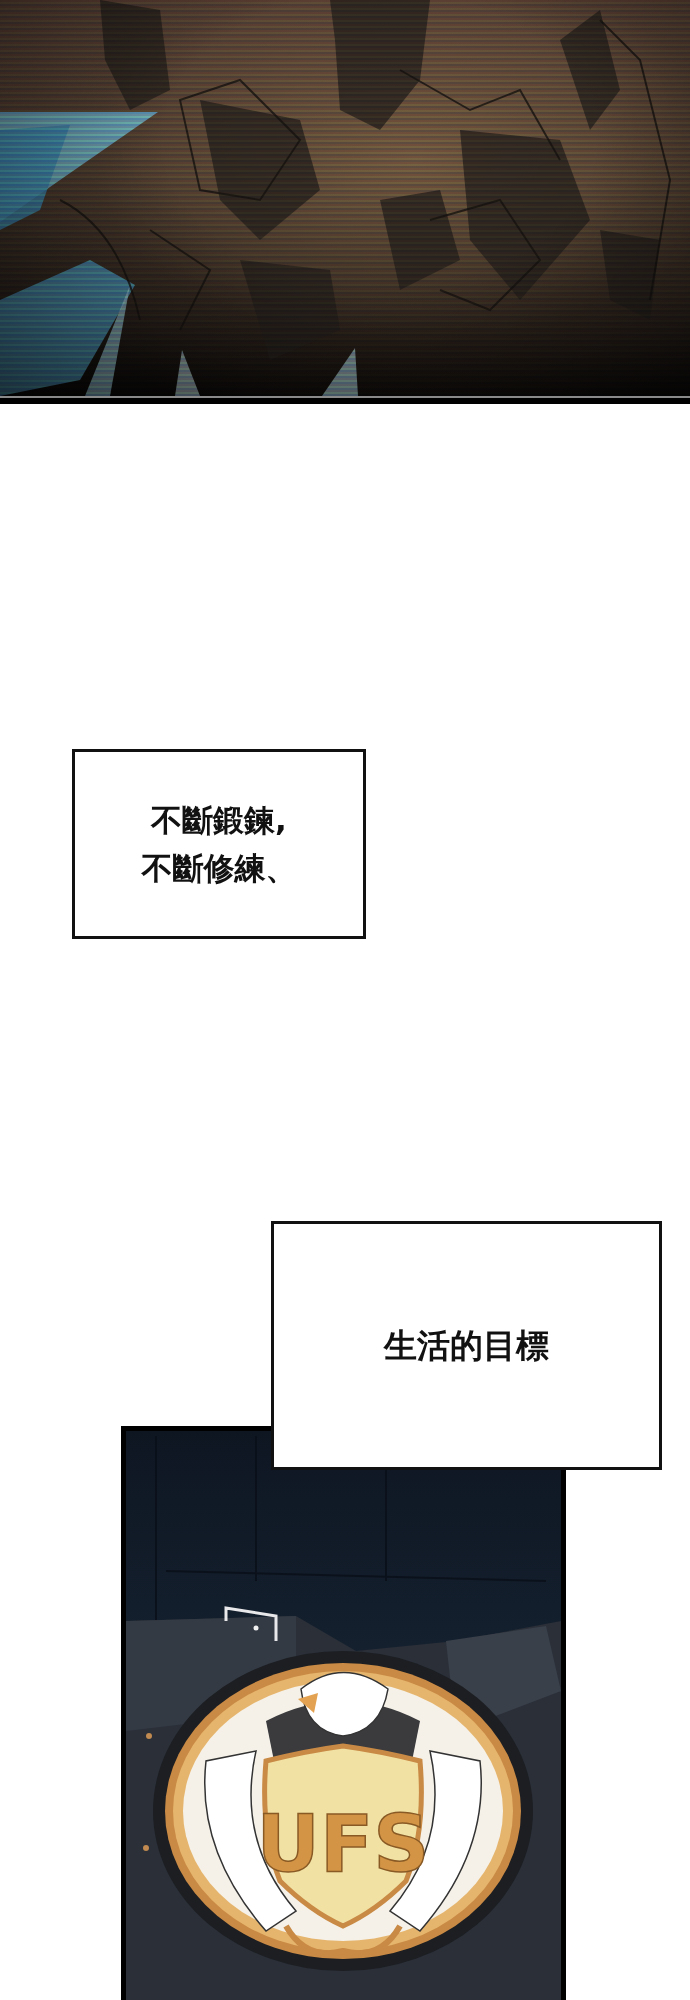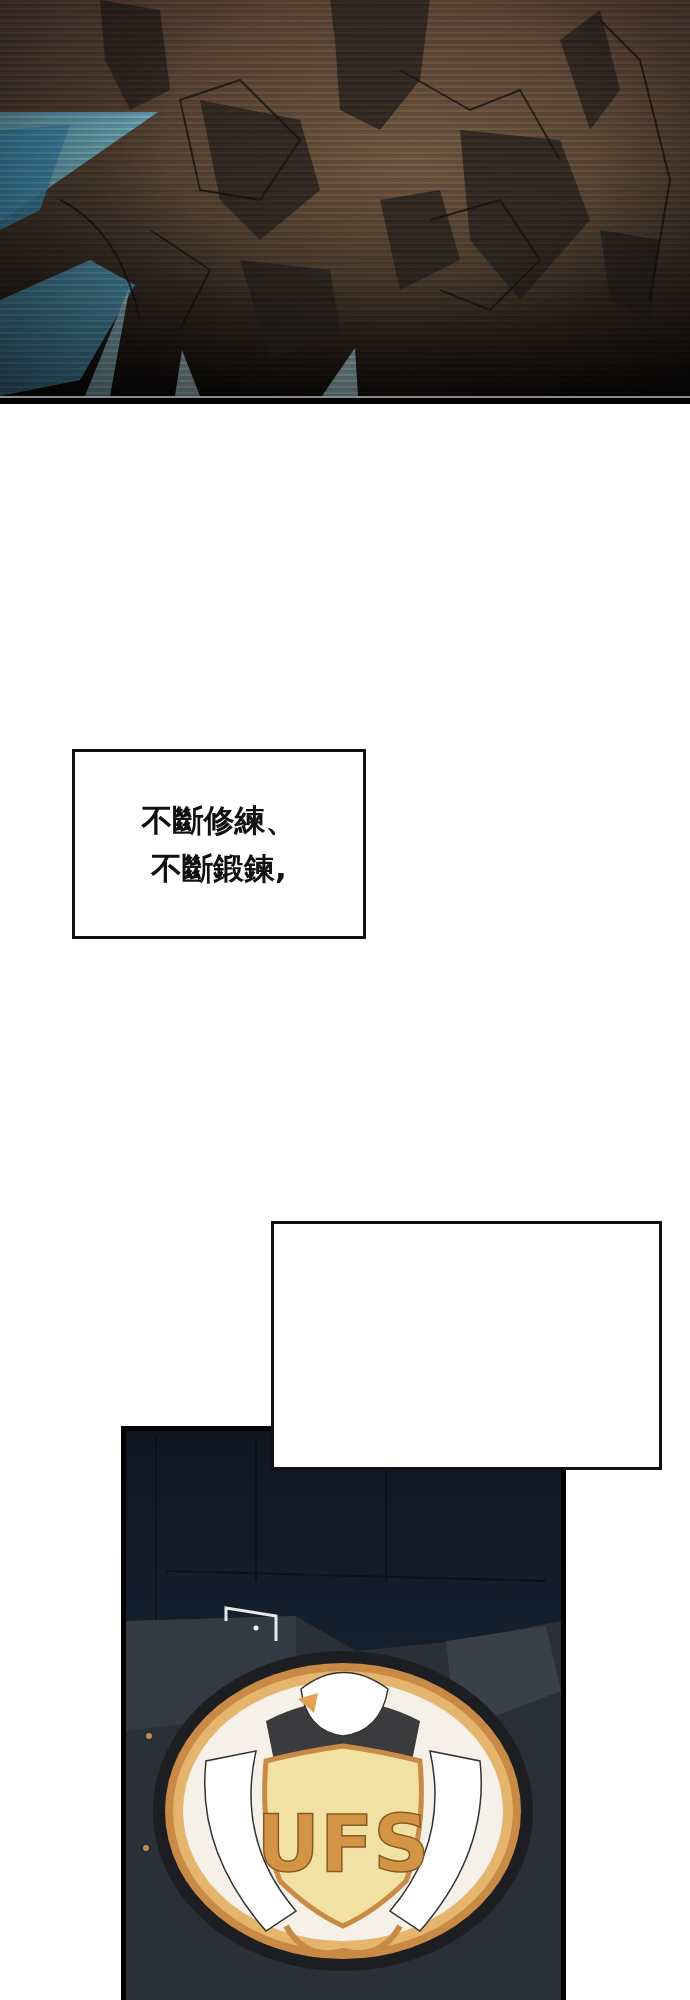--- a/index.html
+++ b/index.html
@@ -88,22 +88,22 @@
       <path d="M60 200 Q120 230 140 320"></path>
     </g>
   </svg>
   <div class="scan"></div>
   <div class="vignette"></div>
 </div>
 <div class="panel-1-bottom-line"></div>
 <div class="panel-1-bottom-border"></div>
 
 <div class="caption" id="caption-1">
+  <span class="line">不斷鍛鍊,</span>
   <span class="line">不斷修練、</span>
-  <span class="line">不斷鍛鍊,</span>
 </div>
 
 <div class="panel" id="panel-2">
   <div class="inner"></div>
   <svg width="435" height="590" viewBox="0 0 435 590">
 
     <g stroke="#0a0f18" stroke-width="2" opacity="0.8">
       <line x1="40" y1="140" x2="420" y2="150"></line>
       <line x1="30" y1="5" x2="30" y2="200"></line>
       <line x1="130" y1="5" x2="130" y2="150"></line>
@@ -134,13 +134,14 @@
 
     <path d="M140 330 Q180 320 217 315 Q254 320 294 330 Q300 400 280 450 Q250 480 217 495 Q184 480 154 450 Q134 400 140 330 Z" fill="#f1e2a4" stroke="#c98a45" stroke-width="5"></path>
 
     <text x="217" y="440" text-anchor="middle" font-family="DejaVu Sans, sans-serif" font-weight="bold" font-size="78" fill="#d39545" stroke="#8a5a25" stroke-width="1.5">UFS</text>
 
     <path d="M160 495 Q180 530 217 520 Q254 530 274 495" stroke="#c98a45" stroke-width="6" fill="none"></path>
   </svg>
 </div>
 
 <div class="caption" id="caption-2">
+  <span class="line">生活的目標</span>
 </div>
 
 </body></html>

